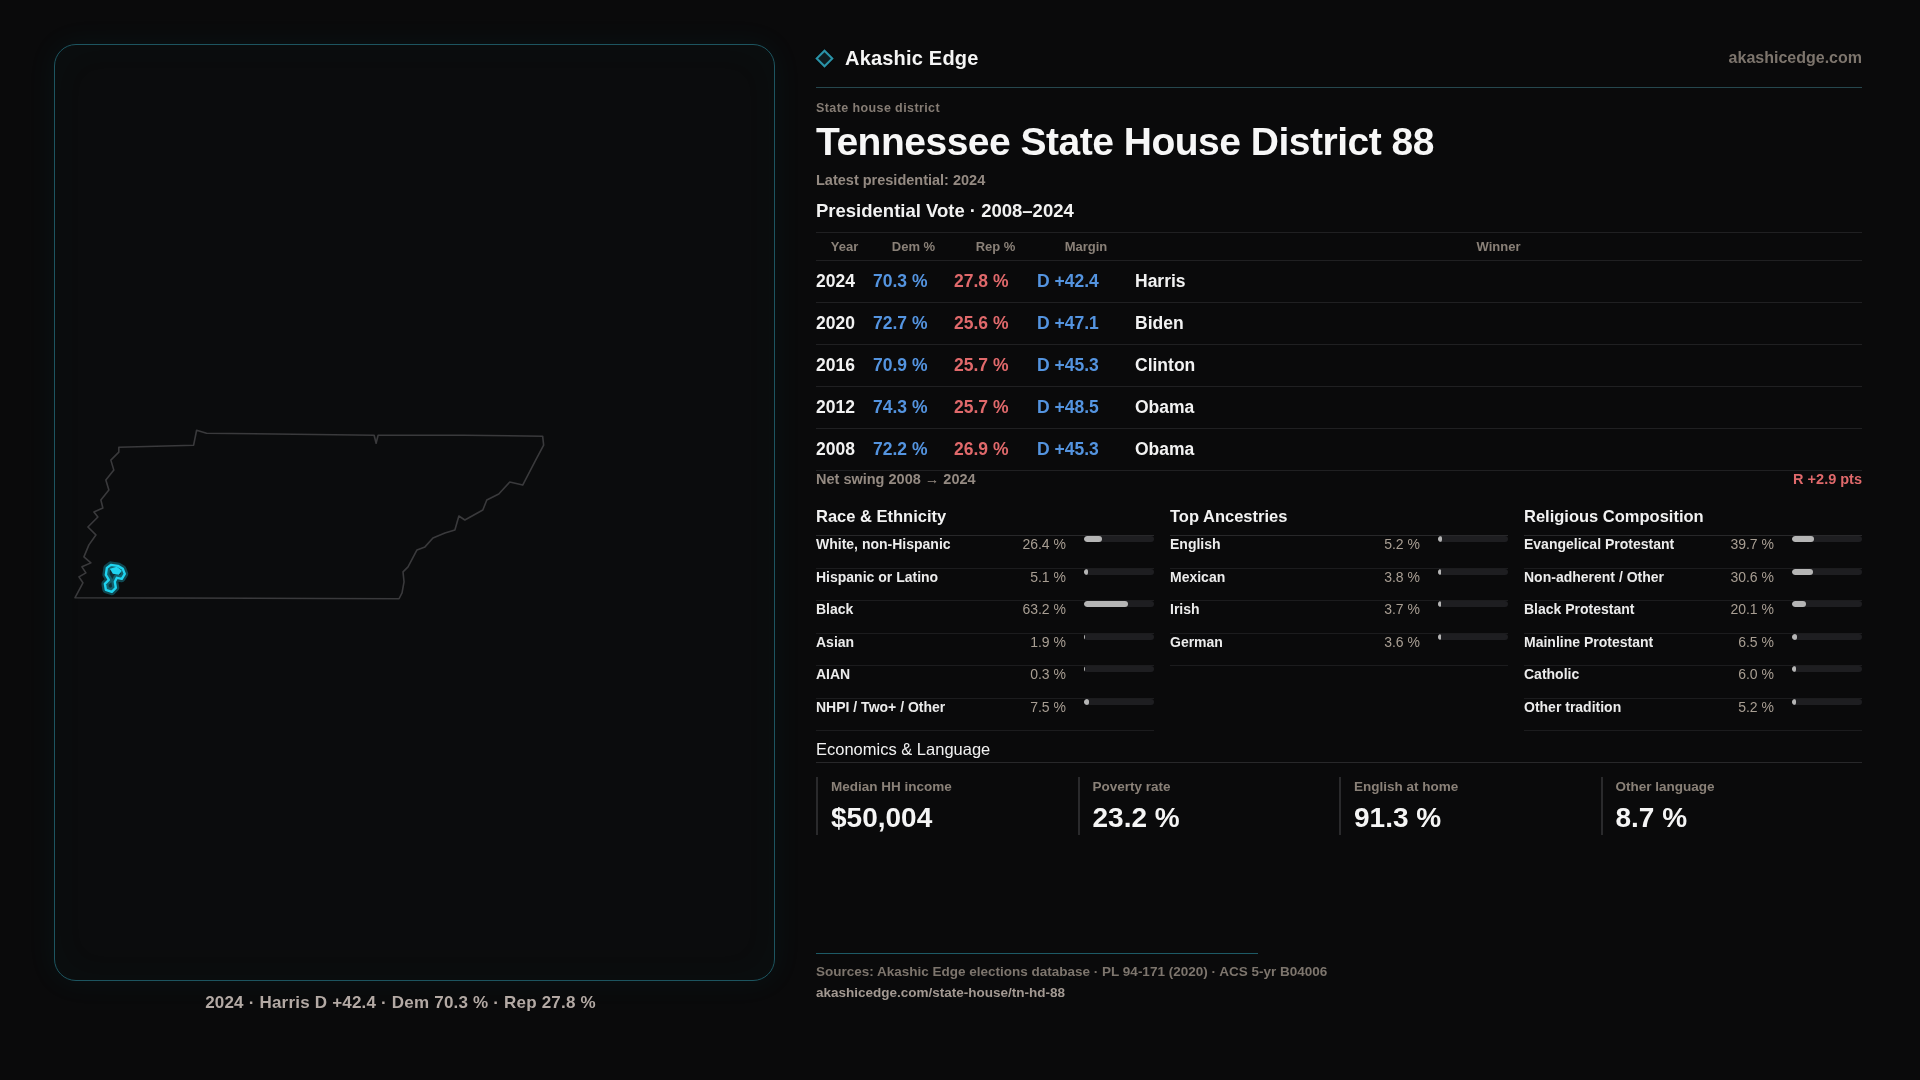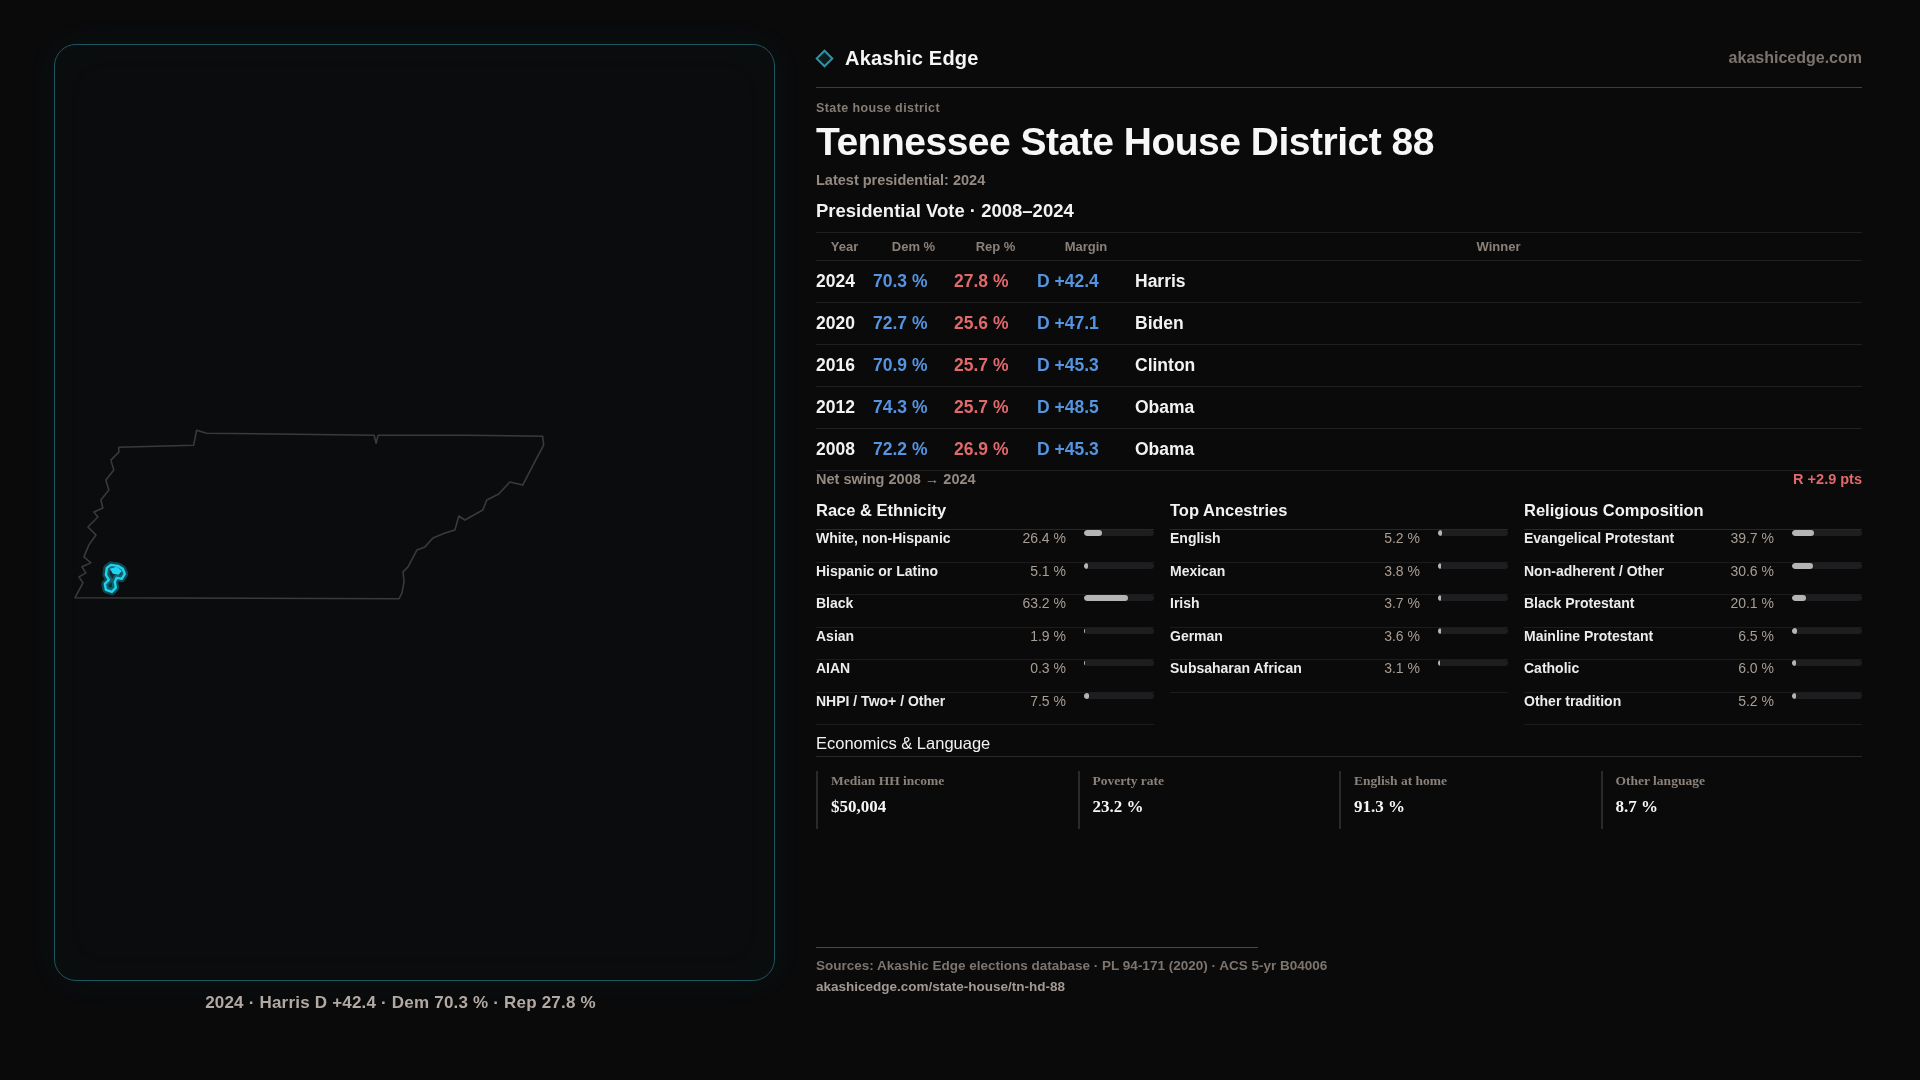--- a/index.html
+++ b/index.html
@@ -54,41 +54,41 @@
   .vt-data { height:42px; font-size:17.5px; font-weight:700; }
   .cell-year { color:#f2f2f2; }
   .cell-dem, .cell-margin { color:#5494e0; }
   .cell-rep { color:#e0696b; }
   .cell-winner { color:#f2f2f2; }
 
   .net-swing { margin-top:0; display:flex; align-items:center; }
   .net-swing-label { font-size:14.5px; font-weight:600; color:#948a82; }
   .net-swing-value { margin-left:auto; font-size:14.5px; font-weight:700; color:#e0696b; }
 
-  .demo-grid { margin-top:14px; display:grid; grid-template-columns:1fr 1fr 1fr; gap:16px; }
+  .demo-grid { margin-top:20px; display:grid; grid-template-columns:1fr 1fr 1fr; gap:16px; }
   .demo-col-title {
     font-size:16.5px; font-weight:700; color:#f2f2f2;
     padding-bottom:9px; border-bottom:1px solid #28282a;
   }
   .demo-row {
     display:flex; align-items:flex-start; height:32.5px; border-bottom:1px solid #1c1c1e;
   }
   .demo-label { flex:1; font-size:14px; font-weight:600; color:#ececec; white-space:nowrap; }
   .demo-value { width:58px; text-align:right; font-size:14px; font-weight:500; color:#a89e93; white-space:nowrap; }
   .bar { width:70px; height:6px; margin-left:18px; background:#1e1e21; border-radius:3px; overflow:hidden; flex:0 0 auto; }
   .bar-fill { display:block; height:100%; background:#b5b5b5; border-radius:3px; }
 
   .econ-title {
     margin-top:9px; font-size:16.5px; font-weight:400; color:#f2f2f2;
     padding-bottom:3px; border-bottom:1px solid #28282a;
   }
   .stat-cards { margin-top:14px; display:grid; grid-template-columns:repeat(4,1fr); }
-  .stat-card { border-left:2px solid #2a2a2c; padding-left:13px; height:58px;font-family:Liberation Serif, serif; }
+  .stat-card { border-left:2px solid #2a2a2c; padding-left:13px; height:58px; }
   .stat-label { font-size:13.5px; font-weight:600; color:#8a8178; margin-top:2px; }
-  .stat-value { font-size:17px; font-weight:700; color:#f5f5f5; margin-top:8px; }
+  .stat-value { font-size:28px; font-weight:700; color:#f5f5f5; margin-top:8px; }
 
   .footer-divider { margin-top:118px; width:442px; height:1px; background:#1d5a66; }
   .footer-sources { margin-top:10px; font-size:13.5px; font-weight:600; color:#7d756d; }
   .footer-permalink { margin-top:6px; font-size:13.5px; font-weight:700; color:#a39992; cursor:pointer; }
 </style>
 </head>
 <body>
 
 <div class="map-panel">
   <svg viewBox="0 0 721 937">
@@ -245,27 +245,20 @@
             <span class="bar-fill" style="width: 3.7%;"></span>
           </span>
       </div>
       <div class="demo-row">
         <span class="demo-label">German</span>
         <span class="demo-value">3.6 %</span>
         <span class="bar">
             <span class="bar-fill" style="width: 3.6%;"></span>
           </span>
       </div>
-      <div class="demo-row">
-        <span class="demo-label">Subsaharan African</span>
-        <span class="demo-value">3.1 %</span>
-        <span class="bar">
-            <span class="bar-fill" style="width: 3.1%;"></span>
-          </span>
-      </div>
     </div>
 
     <div>
       <div class="demo-col-title">Religious Composition</div>
       <div class="demo-row">
         <span class="demo-label">Evangelical Protestant</span>
         <span class="demo-value">39.7 %</span>
         <span class="bar">
             <span class="bar-fill" style="width: 31.4%;"></span>
           </span>

